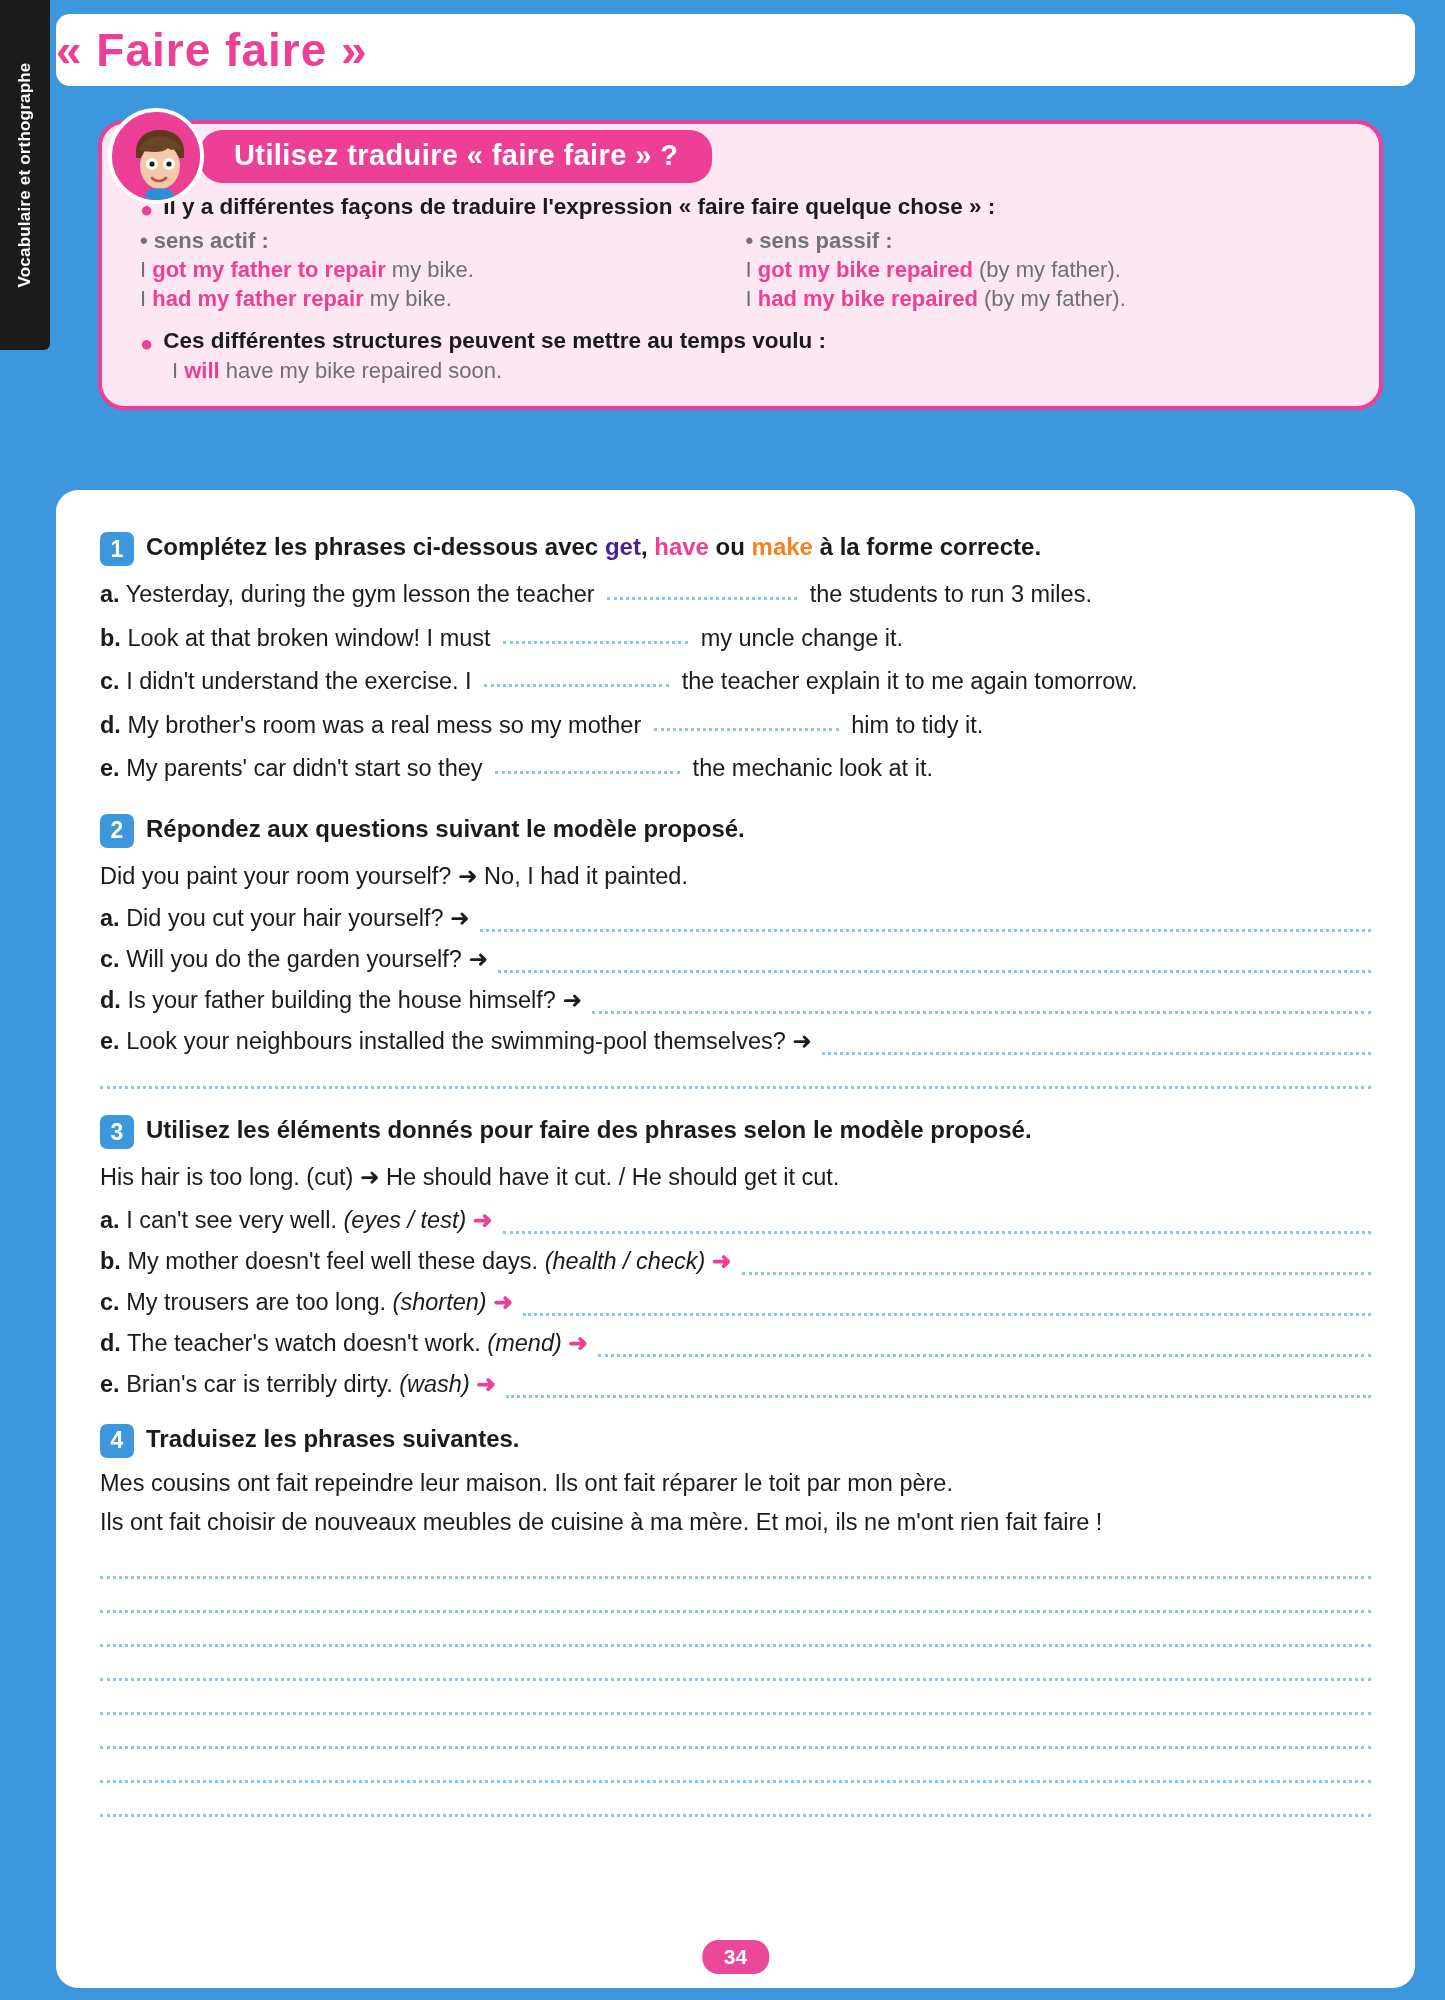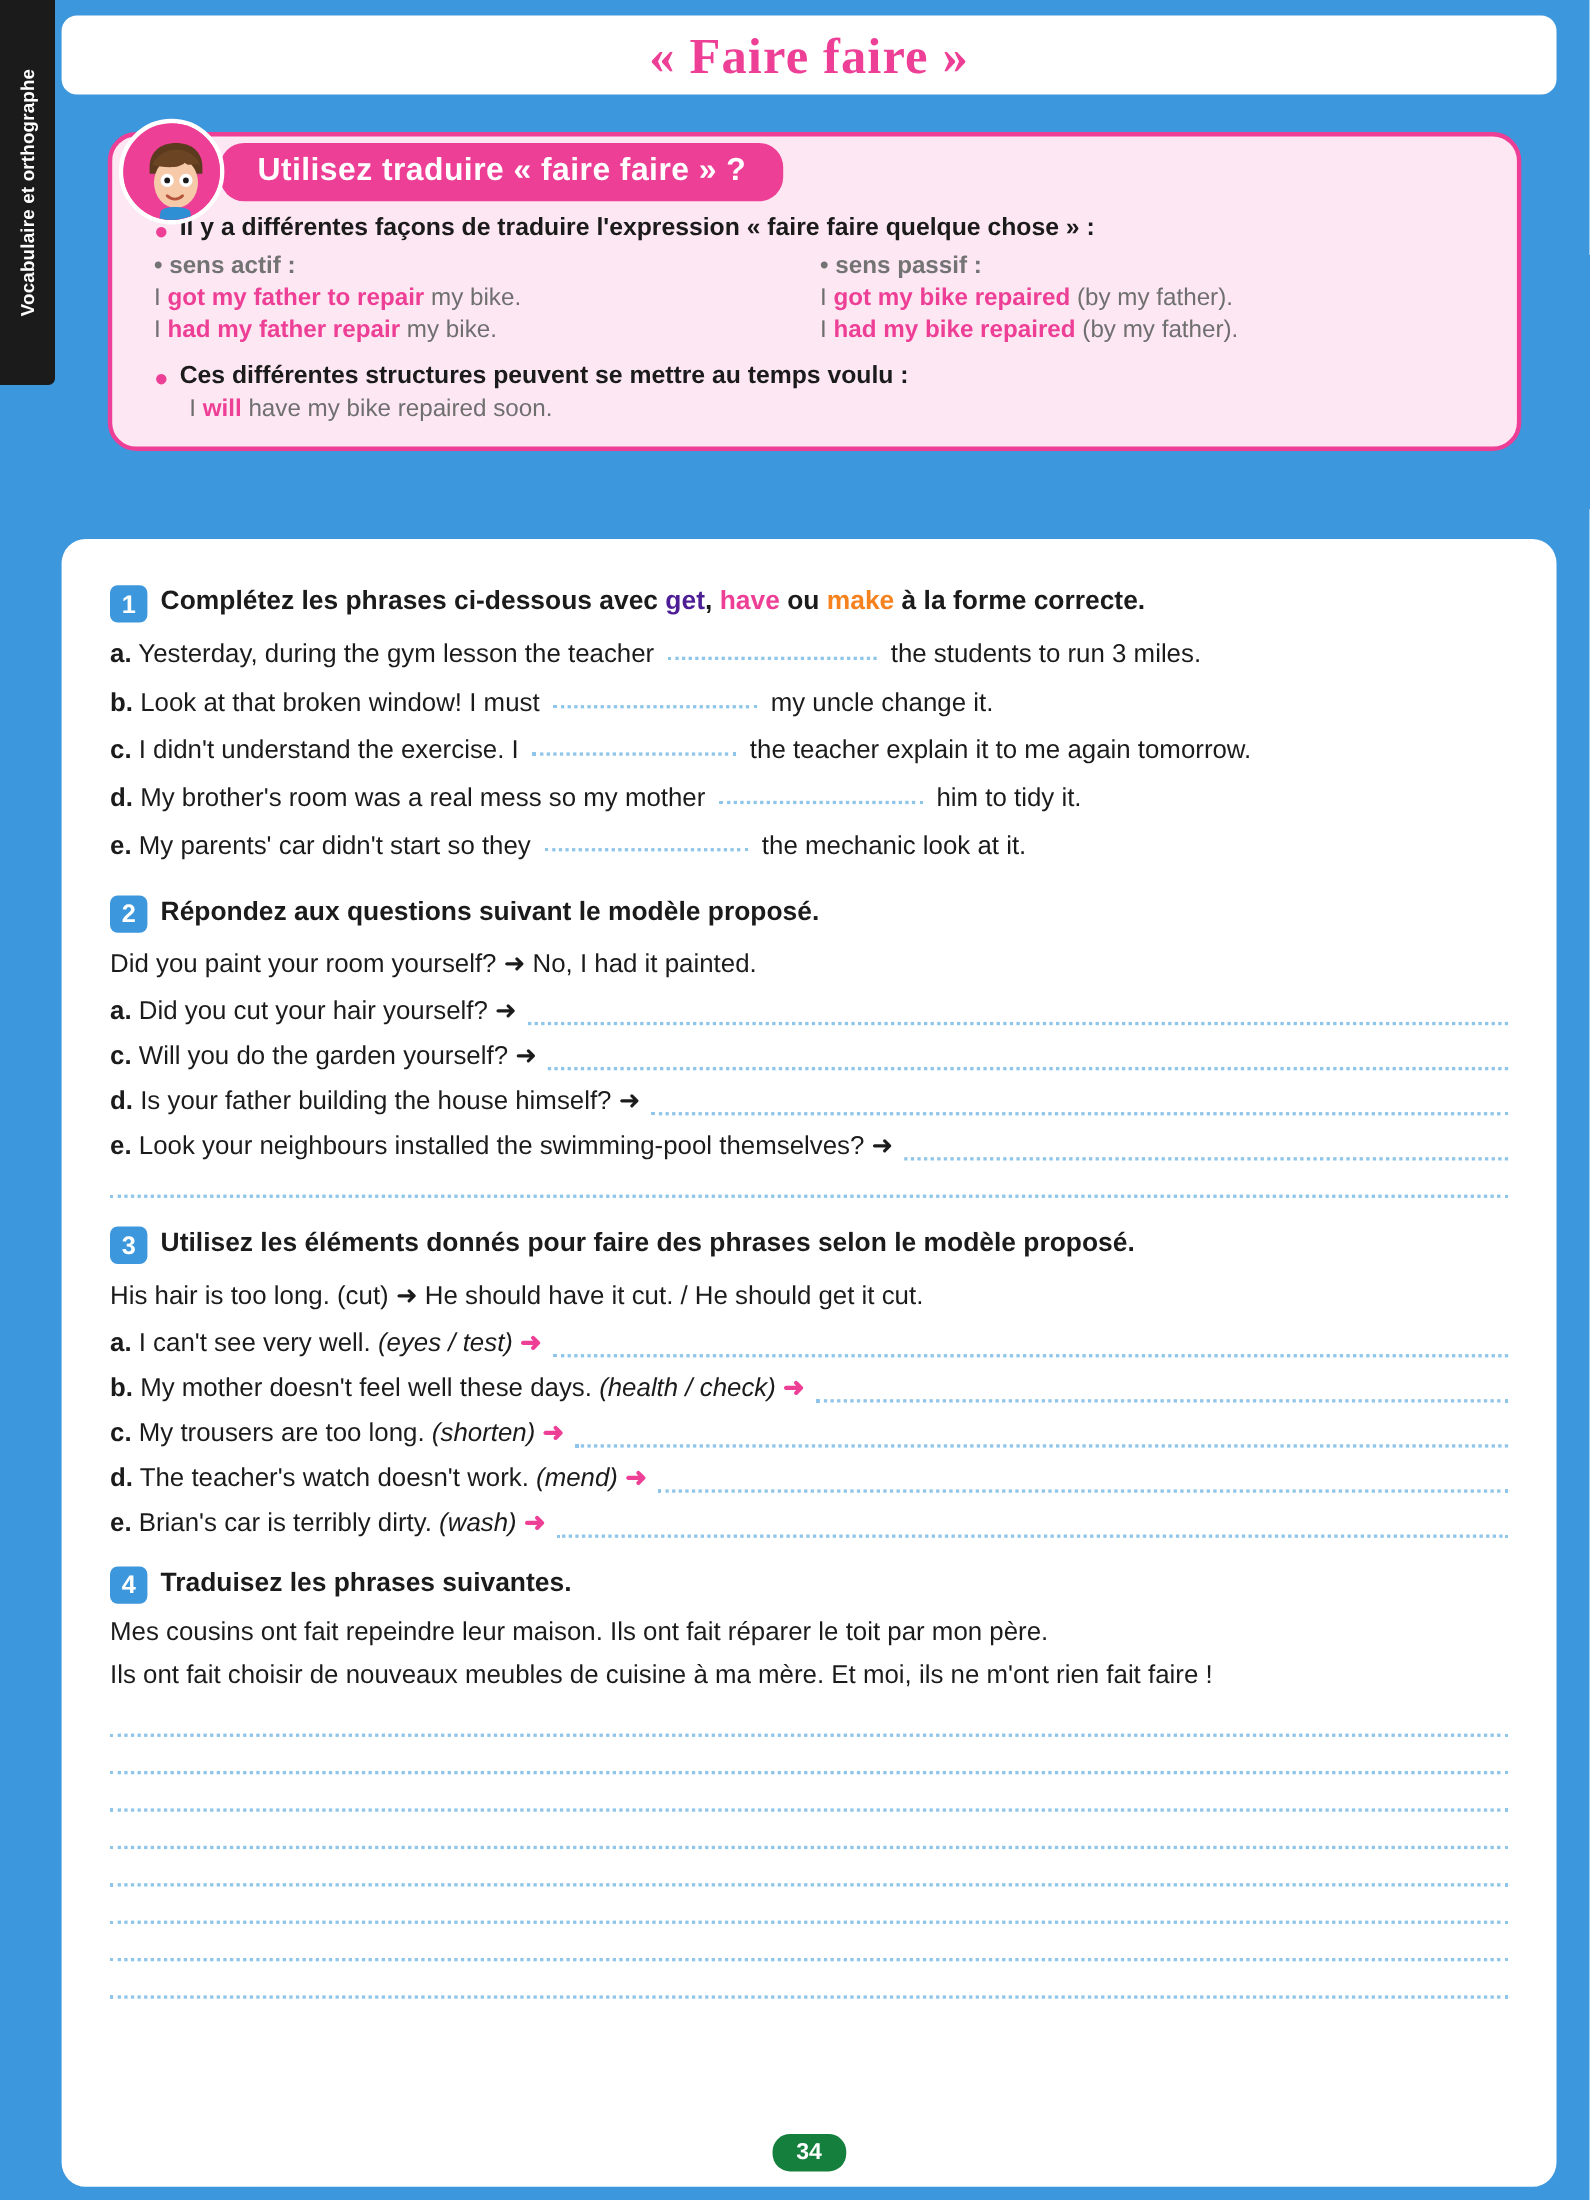--- a/index.html
+++ b/index.html
@@ -17,21 +17,21 @@
     display:flex; align-items:center; justify-content:center;
   }
   .side-tab span {
     color:#ffffff; font-size:17px; font-weight:bold;
     transform:rotate(-90deg); white-space:nowrap;
     letter-spacing:0.2px;
   }
   .title-bar {
     position:absolute; left:56px; top:14px; right:30px; height:72px;
     background:#ffffff; border-radius:14px;
-    display:flex; align-items:center; justify-content:center;font-family:Liberation Serif, serif;
+    display:flex; align-items:center; justify-content:flex-start;
   }
   .title-bar h1 {
     margin:0; color:#ee3f96; font-size:46px; font-weight:bold;
     letter-spacing:1px;
   }
   .lesson-box {
     position:absolute; left:98px; top:120px; right:62px;
     background:#fce7f2;
     border:4px solid #ee3f96;
     border-radius:26px;
@@ -92,21 +92,21 @@
     height:18px;
   }
   .qflex { display:flex; align-items:flex-end; margin-top:13px; }
   .qflex .txt { font-size:23.5px; color:#1b1b1b; white-space:nowrap; }
   .blankline { border-bottom:3.5px dotted #8fc5e8; height:31px; margin-top:3px; }
   .lines-block { margin-top:12px; }
   .ex4-text { font-size:23.5px; color:#1b1b1b; margin-top:12px; }
   .page-num {
     position:absolute; left:50%; transform:translateX(-50%);
     bottom:14px;
-    background:#15803d; color:#ffffff;
+    background:#ec4899; color:#ffffff;
     padding:5px 22px; border-radius:16px;
     font-size:21px; font-weight:bold;
   }
 </style>
 </head>
 <body>
 
 <div class="side-tab">
   <span>Vocabulaire et orthographe</span>
 </div>

